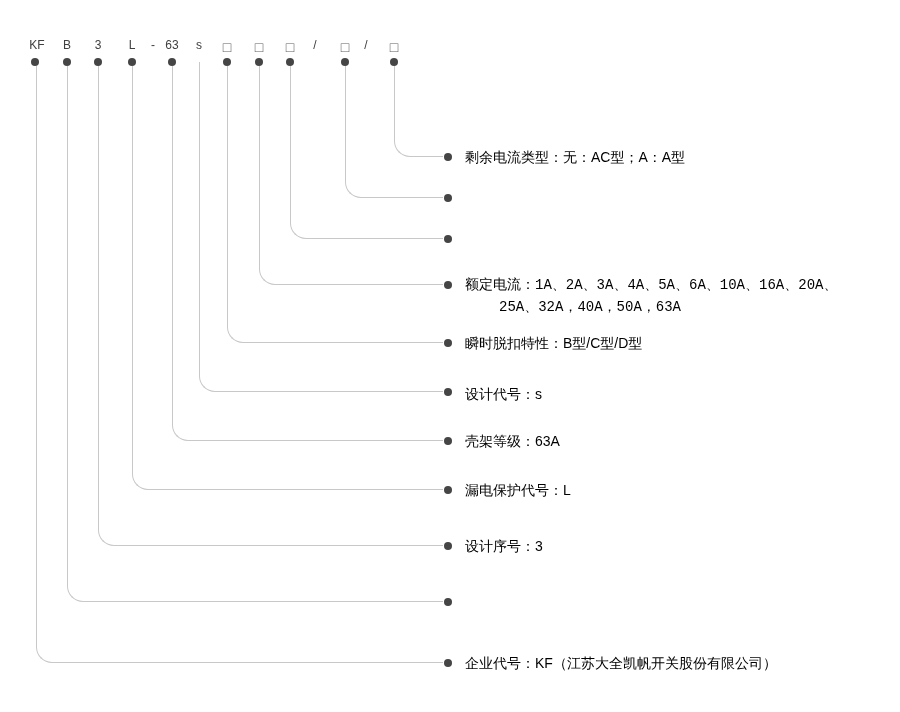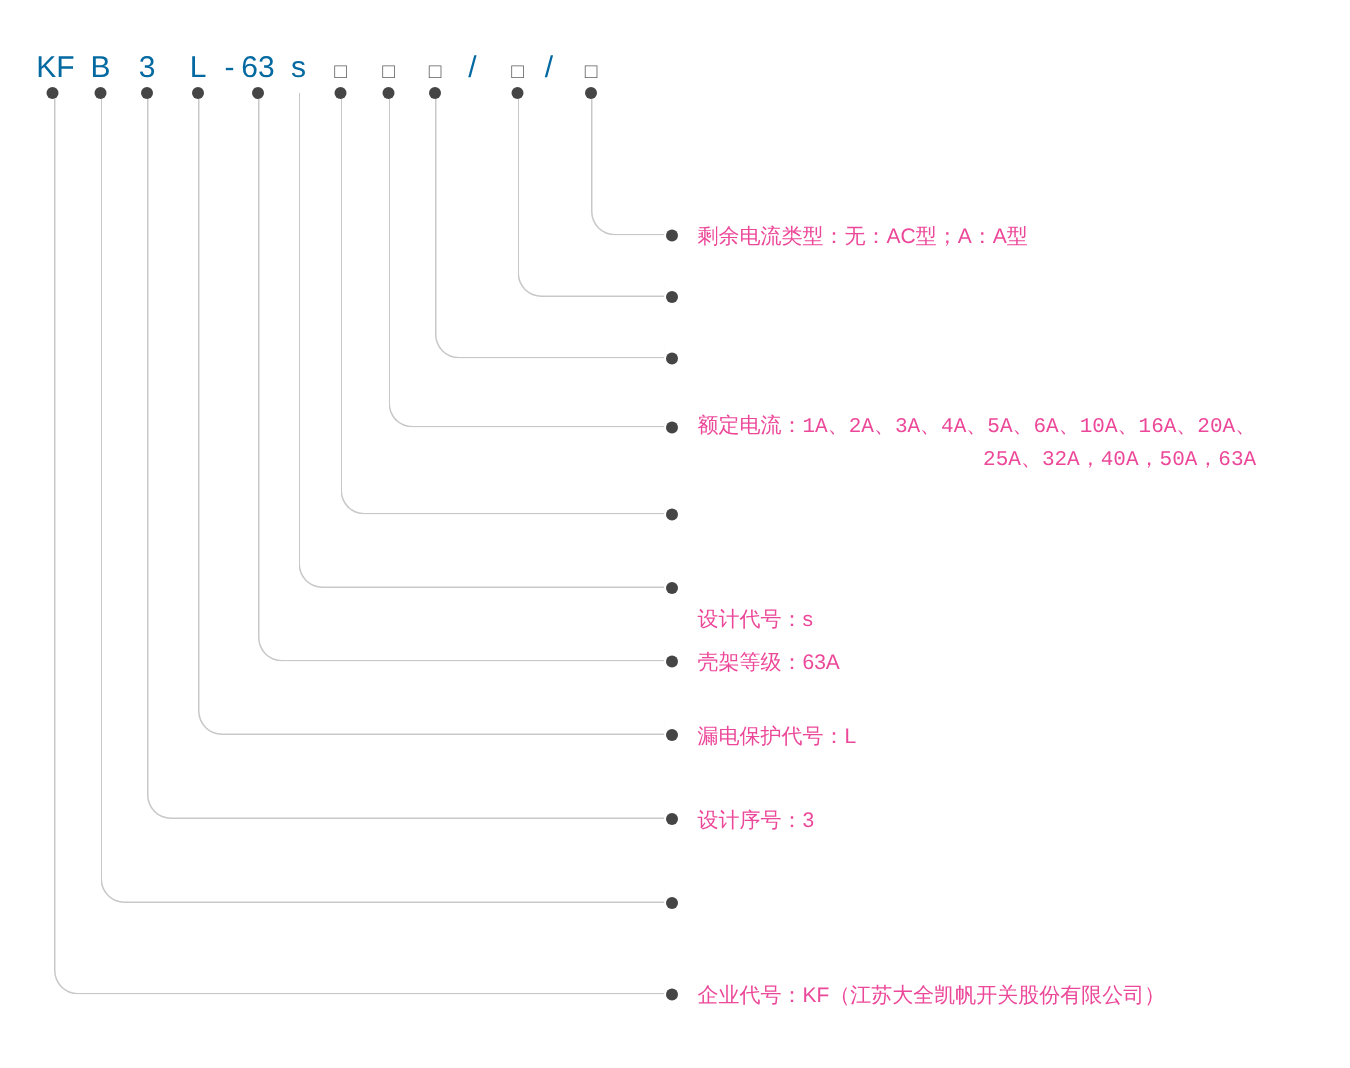--- a/index.html
+++ b/index.html
@@ -7,45 +7,45 @@
     position:relative;
     width:900px;height:712px;
     background:#ffffff;
     font-family:"Liberation Sans","DejaVu Sans",sans-serif;
     overflow:hidden;
   }
   
   .seg{
     position:absolute;top:36px;
     transform:translateX(-50%);
-    font-size:20px;line-height:19px;
-    color:#0369a1;white-space:nowrap;
+    font-size:12px;line-height:19px;
+    color:#404040;white-space:nowrap;
   }
   .seg.sq{font-size:14px;top:38px;color:#5f5f5f;}
   
   .dot{
     position:absolute;width:8px;height:8px;
     border-radius:50%;background:#454545;
   }
   
   .conn{
     position:absolute;
     border-left:1px solid #c8c8c8;
     border-bottom:1px solid #c8c8c8;
     border-bottom-left-radius:16px;
     box-sizing:border-box;
   }
   
   .lbl{
     position:absolute;left:465px;
     font-size:14px;line-height:20px;
-    color:#ec4899;white-space:nowrap;text-align:right;
+    color:#000000;white-space:nowrap;
   }
   .lbl.two-line{line-height:22px;font-family:Liberation Mono, monospace;}
-  .lbl .indent{margin-left:62px;}
+  .lbl .indent{margin-left:34px;}
 </style>
 </head>
 <body>
 
 <div class="canvas">
 
   <span class="seg" style="left:37px">KF</span>
   <span class="seg" style="left:67px">B</span>
   <span class="seg" style="left:98px">3</span>
   <span class="seg" style="left:132px">L</span>
@@ -93,19 +93,20 @@
   <span class="dot" style="left:444px; top:486px"></span>
   <span class="dot" style="left:444px; top:542px"></span>
   <span class="dot" style="left:444px; top:598px"></span>
   <span class="dot" style="left:444px; top:659px"></span>
 
   <div class="lbl" style="top:147px">剩余电流类型：无：AC型；A：A型</div>
   <div class="lbl two-line" style="top:274px">
     <div>额定电流：1A、2A、3A、4A、5A、6A、10A、16A、20A、</div>
     <div class="indent">25A、32A，40A，50A，63A</div>
   </div>
-  <div class="lbl" style="top:402px">设计代号：s</div>
+  <div class="lbl" style="top:333px">瞬时脱扣特性：B型/C型/D型</div>
+  <div class="lbl" style="top:384px">设计代号：s</div>
   <div class="lbl" style="top:431px">壳架等级：63A</div>
   <div class="lbl" style="top:480px">漏电保护代号：L</div>
   <div class="lbl" style="top:536px">设计序号：3</div>
   <div class="lbl" style="top:653px">企业代号：KF（江苏大全凯帆开关股份有限公司）</div>
 
 </div>
 
 </body></html>

